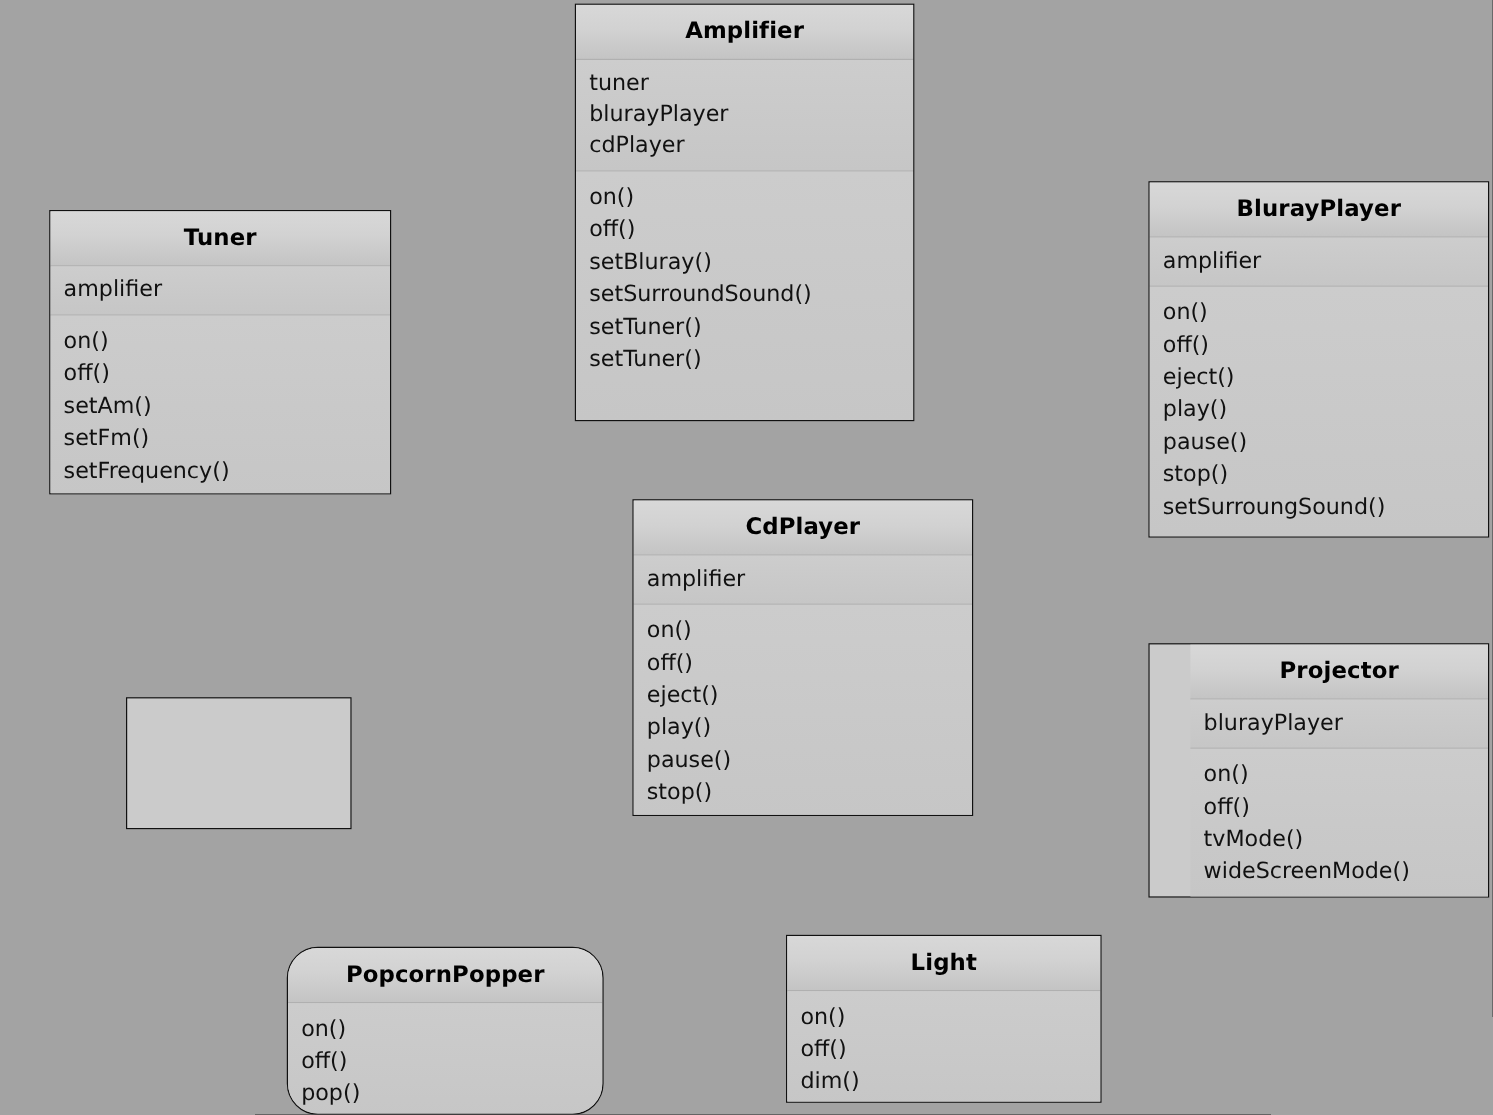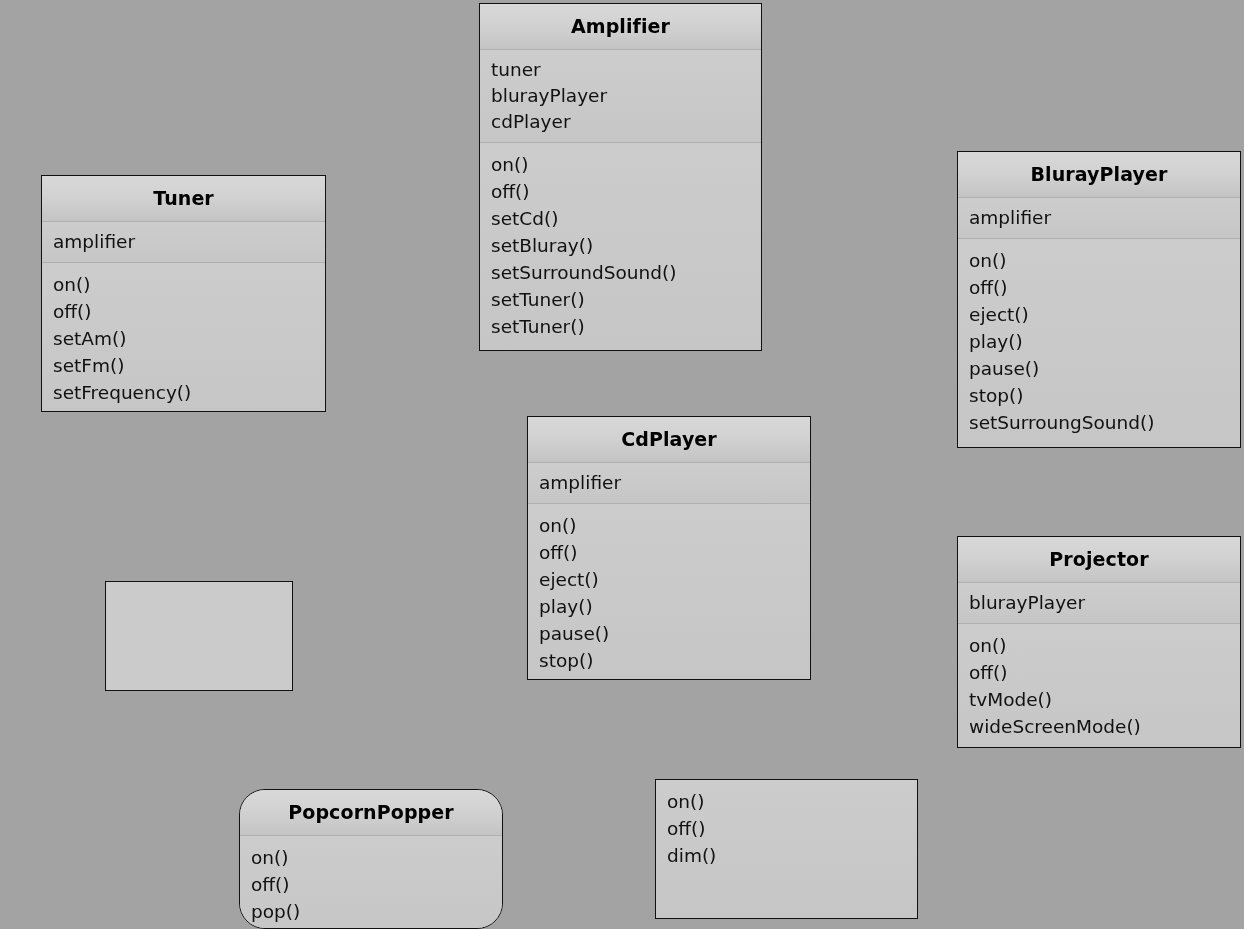--- a/index.html
+++ b/index.html
@@ -78,21 +78,20 @@
     <div class="uml-class" style="left: 479px; top: 3px; width: 283px; height: 348px;">
       <div class="uml-header">Amplifier</div>
       <div class="uml-attributes">
         <div class="uml-line">tuner</div>
         <div class="uml-line">blurayPlayer</div>
         <div class="uml-line">cdPlayer</div>
       </div>
       <div class="uml-methods">
         <div class="uml-line">on()</div>
         <div class="uml-line">off()</div>
-        <div class="uml-line">setCd()</div>
         <div class="uml-line">setBluray()</div>
         <div class="uml-line">setSurroundSound()</div>
         <div class="uml-line">setTuner()</div>
         <div class="uml-line">setTuner()</div>
       </div>
     </div>
     <div class="uml-class" style="left: 41px; top: 175px; width: 285px; height: 237px;">
       <div class="uml-header">Tuner</div>
       <div class="uml-attributes">
         <div class="uml-line">amplifier</div>
@@ -127,21 +126,21 @@
       </div>
       <div class="uml-methods">
         <div class="uml-line">on()</div>
         <div class="uml-line">off()</div>
         <div class="uml-line">eject()</div>
         <div class="uml-line">play()</div>
         <div class="uml-line">pause()</div>
         <div class="uml-line">stop()</div>
       </div>
     </div>
-    <div class="uml-class" style="left: 957px; top: 536px; width: 284px; height: 212px;">
+    <div class="uml-class" style="left: 957px; top: 536px; width: 284px; height: 212px; padding-left: 34px;">
       <div class="uml-header">Projector</div>
       <div class="uml-attributes">
         <div class="uml-line">blurayPlayer</div>
       </div>
       <div class="uml-methods">
         <div class="uml-line">on()</div>
         <div class="uml-line">off()</div>
         <div class="uml-line">tvMode()</div>
         <div class="uml-line">wideScreenMode()</div>
       </div>
@@ -150,19 +149,20 @@
     </div>
     <div class="uml-class" style="left: 239px; top: 789px; width: 264px; height: 140px; border-radius: 26px;">
       <div class="uml-header">PopcornPopper</div>
       <div class="uml-methods">
         <div class="uml-line">on()</div>
         <div class="uml-line">off()</div>
         <div class="uml-line">pop()</div>
       </div>
     </div>
     <div class="uml-class" style="left: 655px; top: 779px; width: 263px; height: 140px;">
+      <div class="uml-header">Light</div>
       <div class="uml-methods">
         <div class="uml-line">on()</div>
         <div class="uml-line">off()</div>
         <div class="uml-line">dim()</div>
       </div>
     </div>
   </div>
 
 </body></html>

